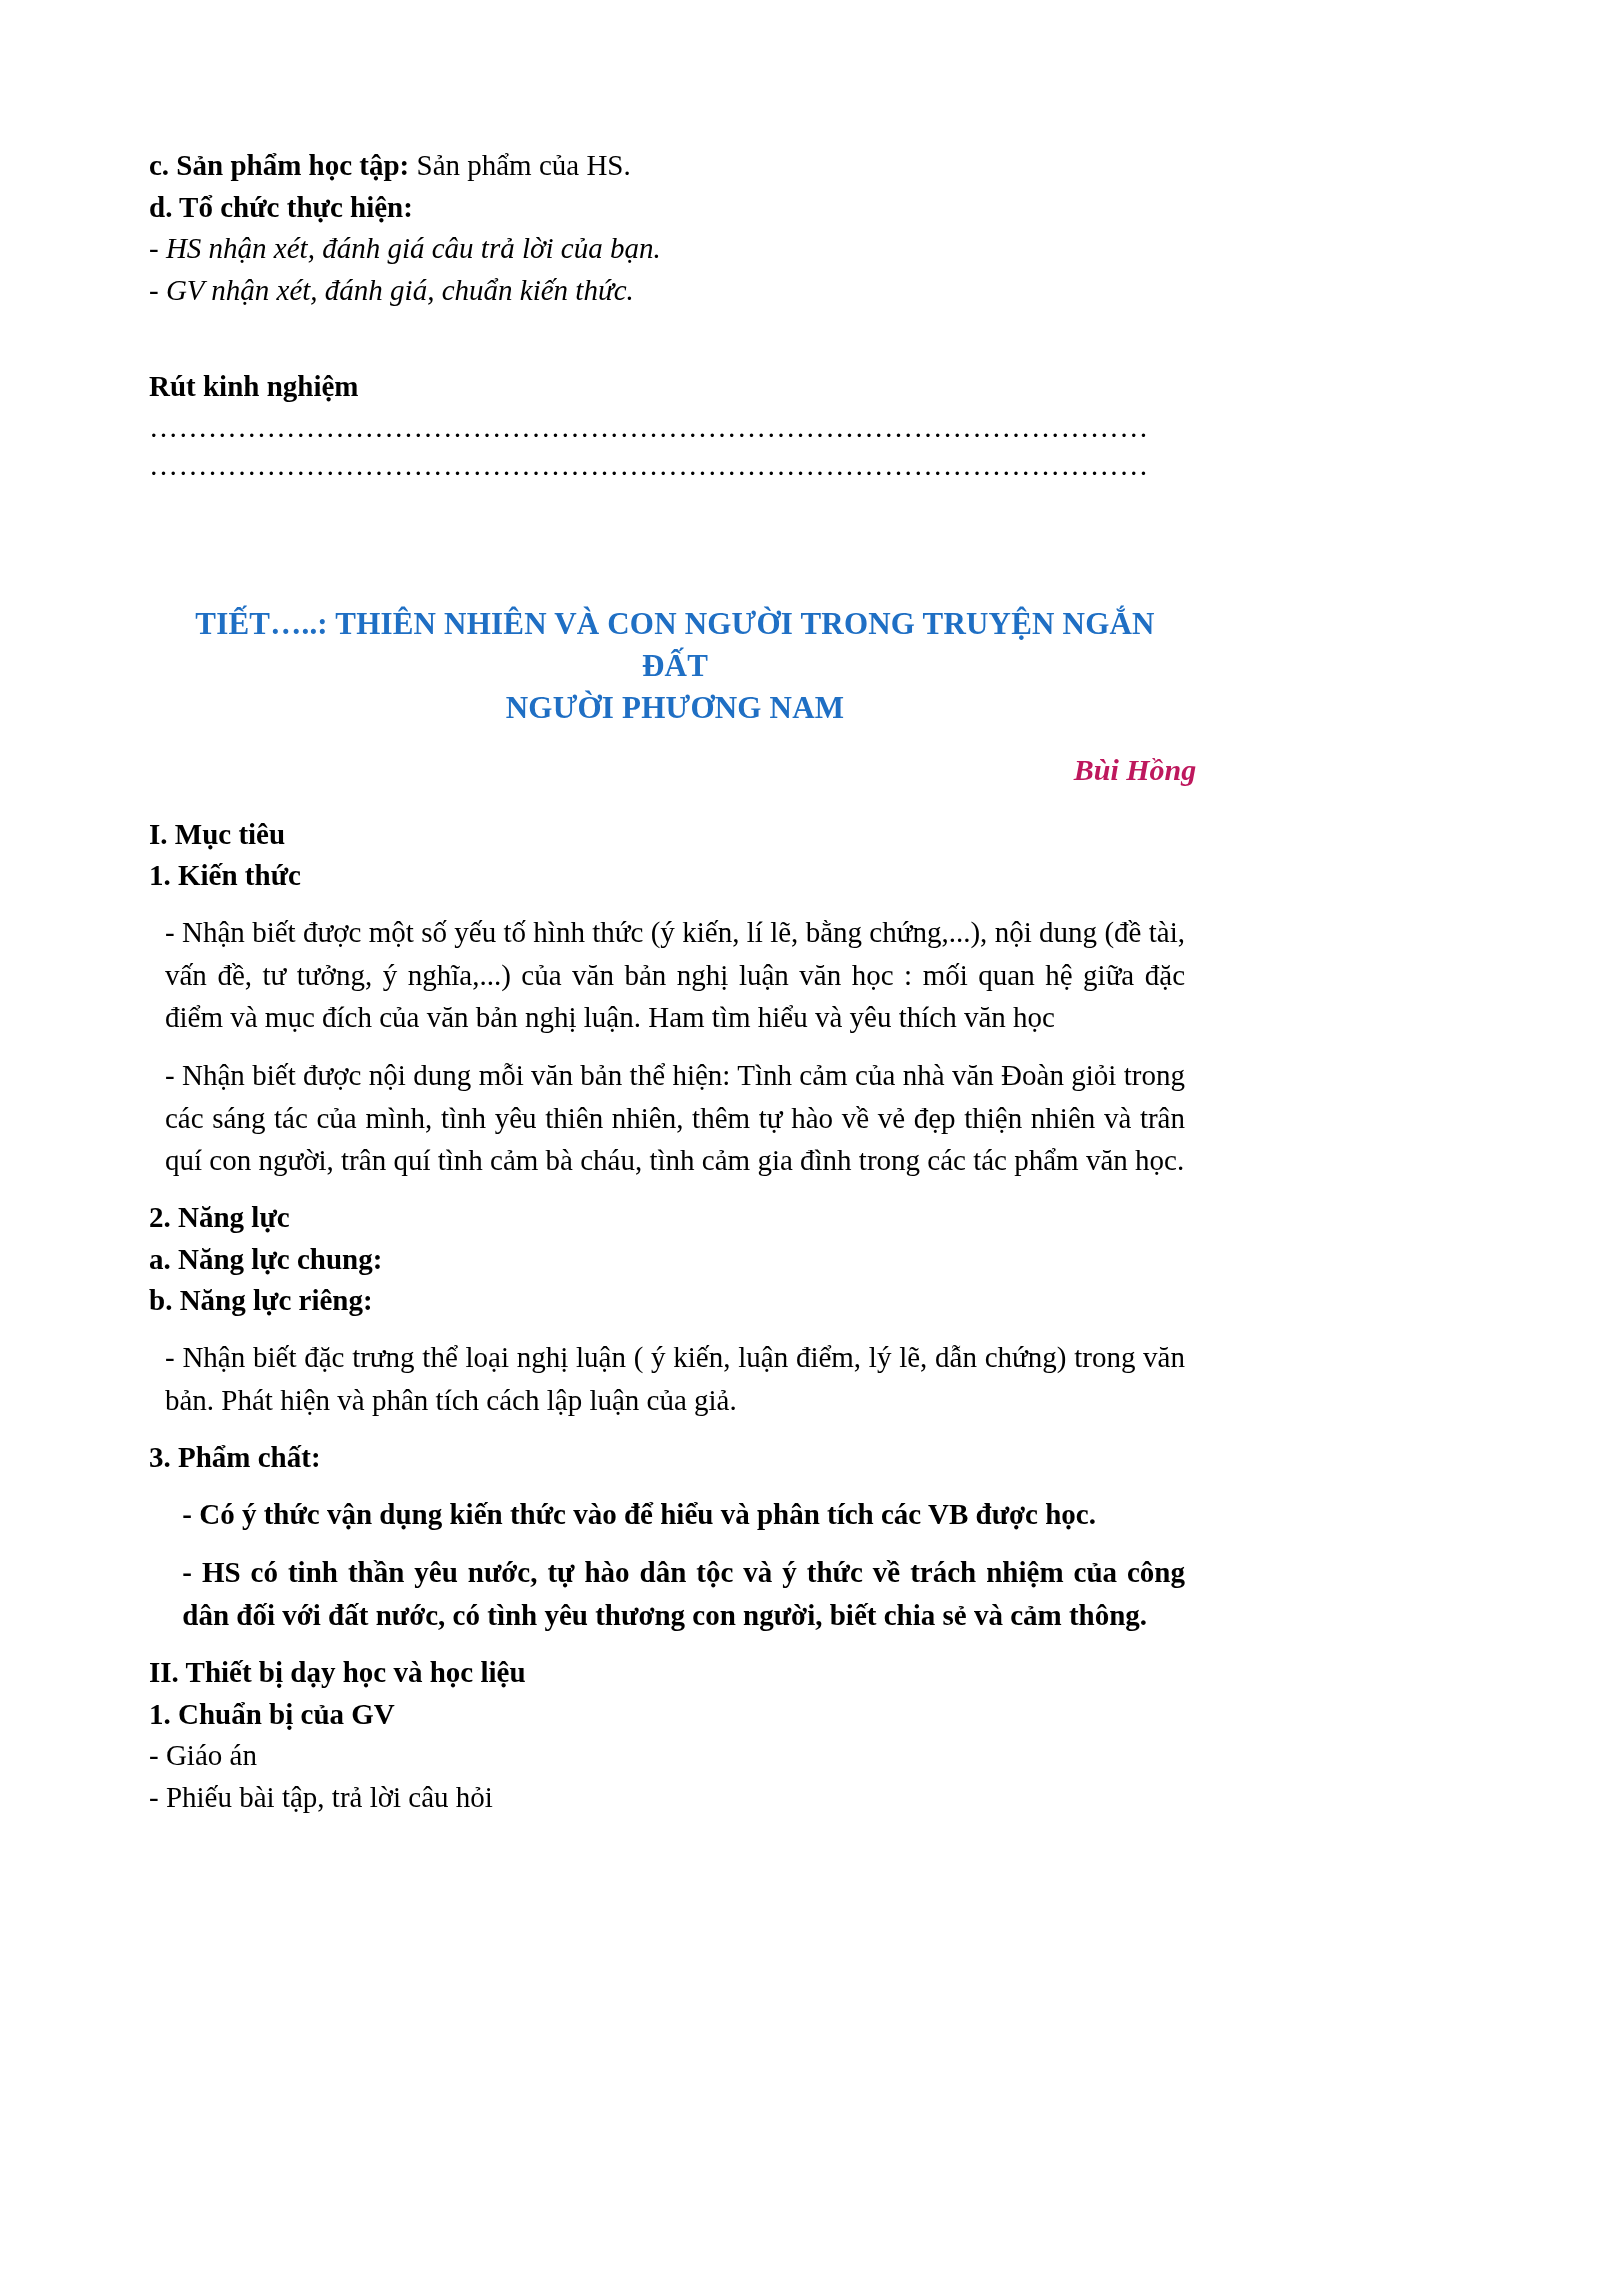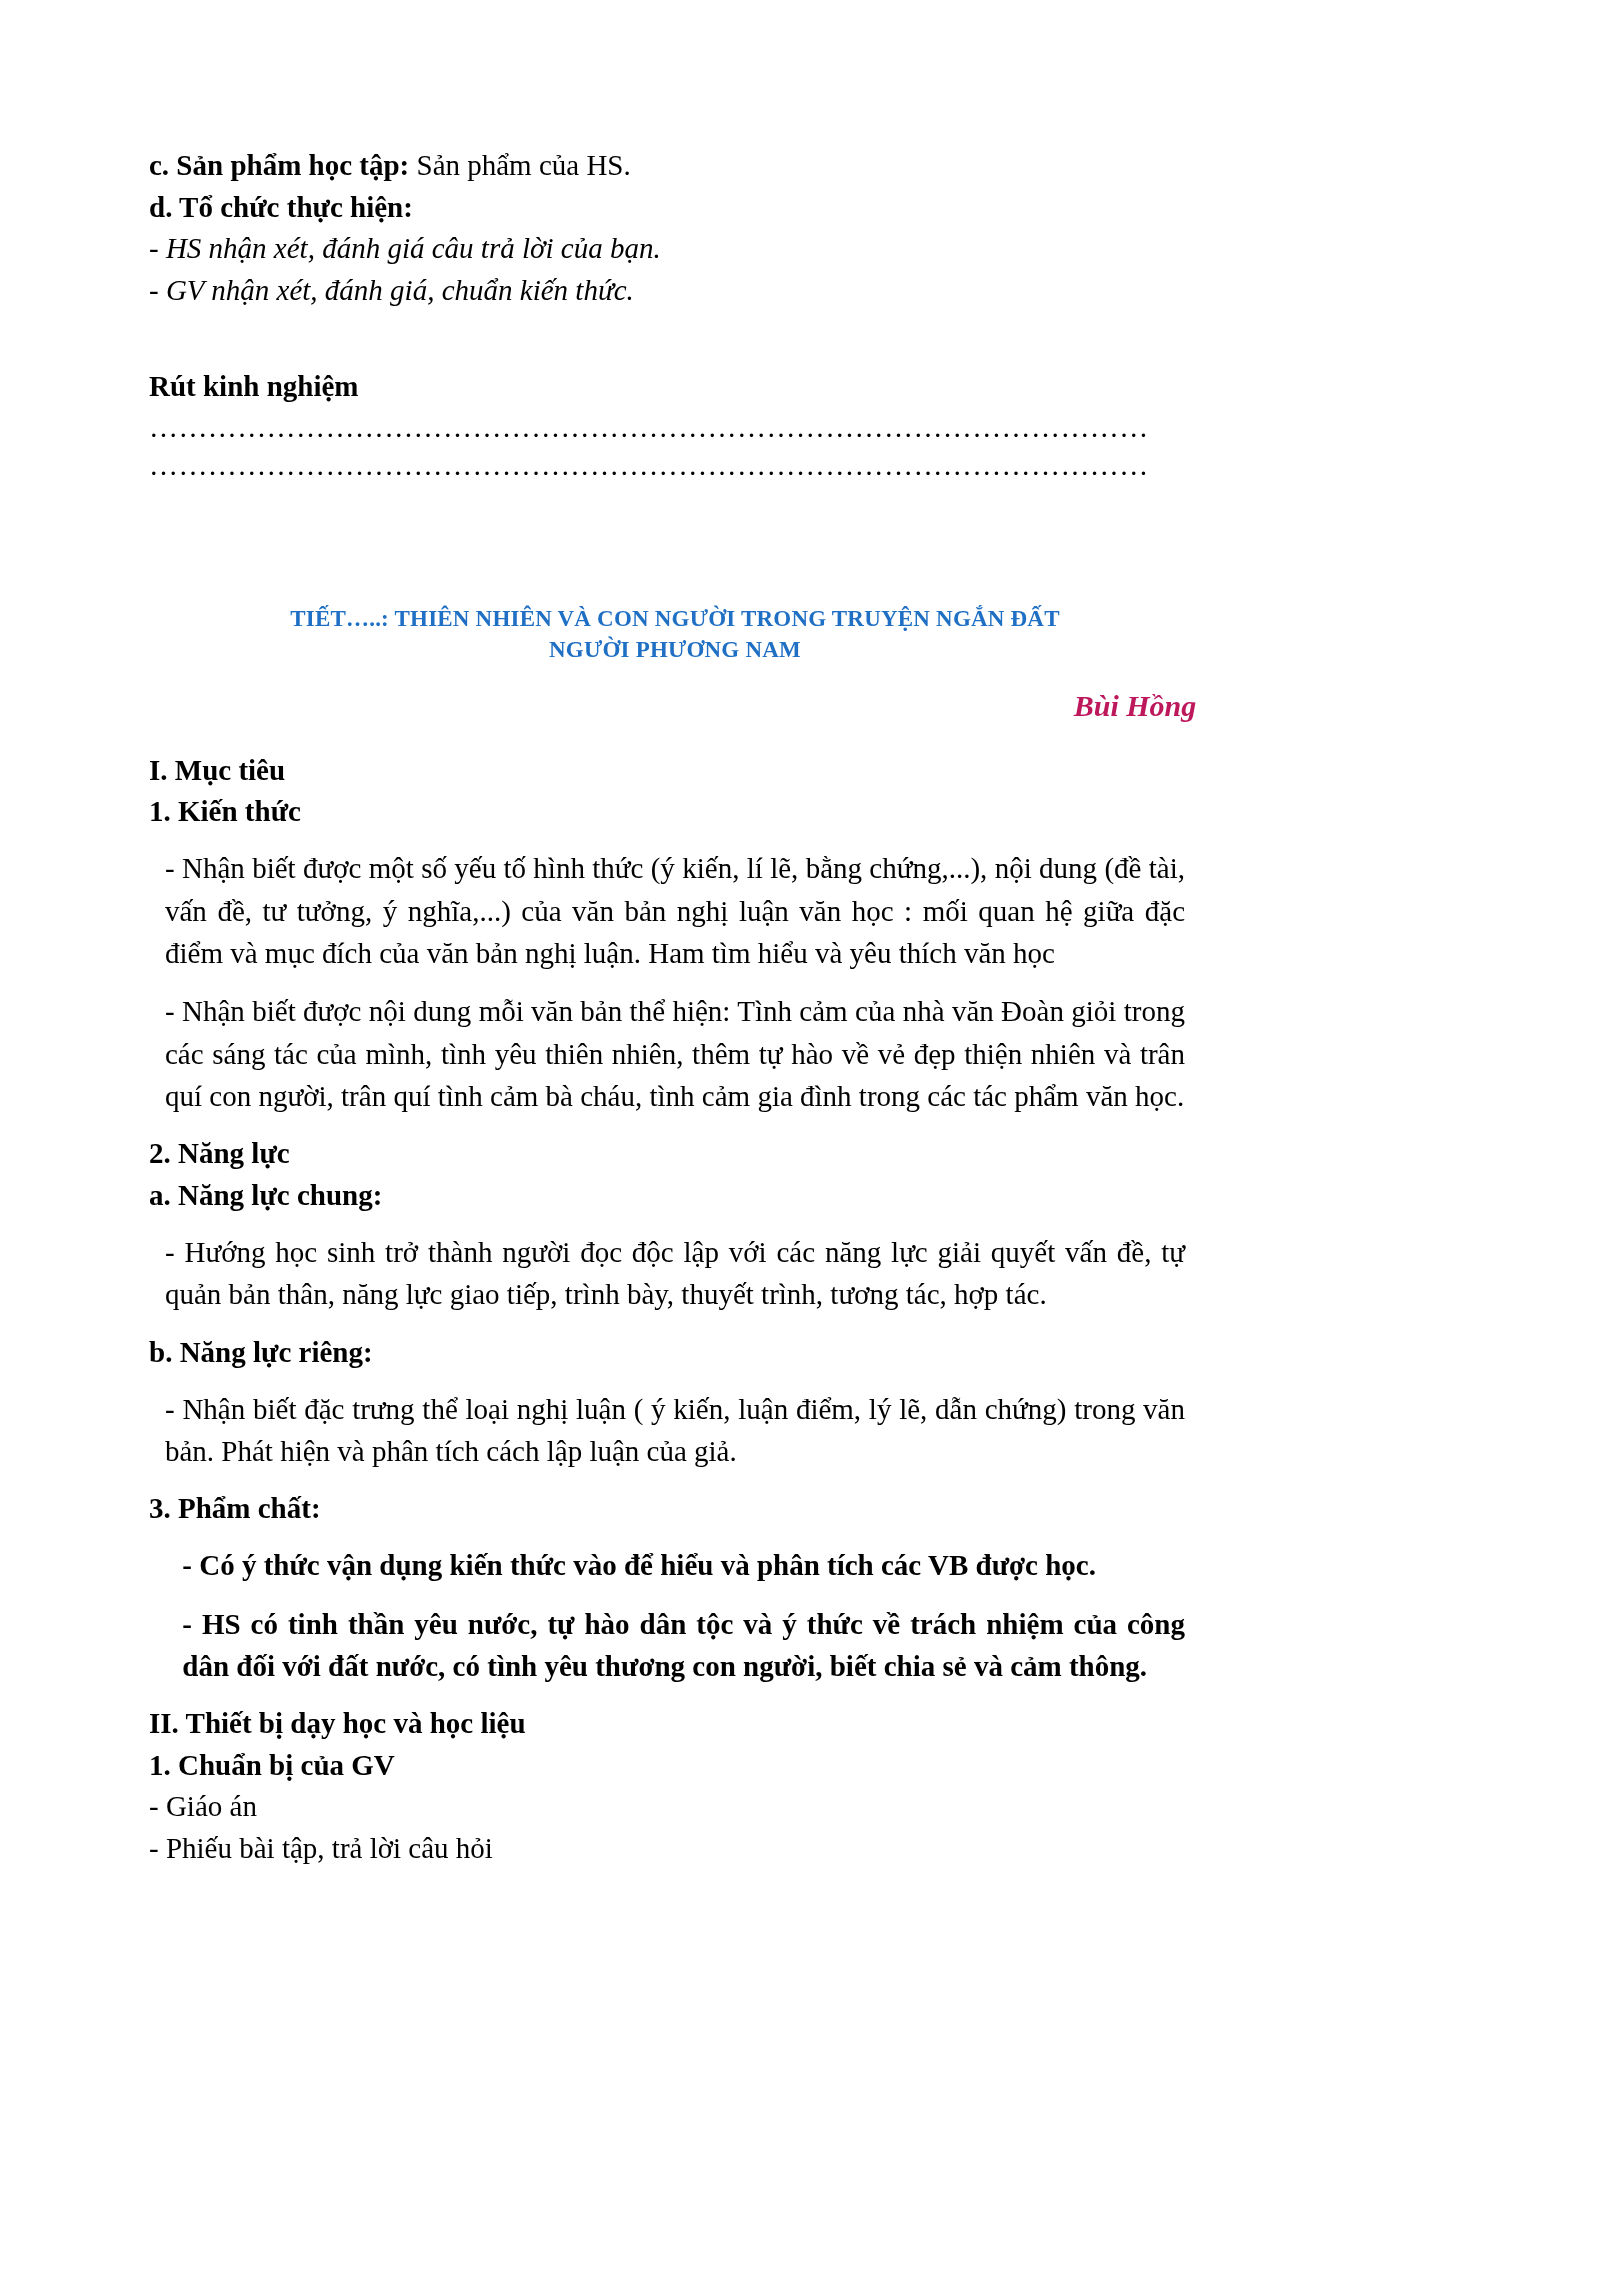--- a/index.html
+++ b/index.html
@@ -39,21 +39,21 @@
     letter-spacing: 0.4px;
     white-space: nowrap;
     overflow: hidden;
     margin: 0;
   }
 
   .title-block {
     text-align: center;
     color: #1f6fc4;
     font-weight: bold;
-    font-size: 23px;
+    font-size: 31px;
     line-height: 1.36;
     letter-spacing: 0.2px;
     padding: 0 33px;
   }
   .author {
     text-align: right;
     color: #be185d;
     font-weight: bold;
     font-size: 30px;
     margin-top: 23.6px;
@@ -104,21 +104,20 @@
   <div class="spacer-sm"></div>
 
   <p class="line b">I. Mục tiêu</p>
   <p class="line b">1. Kiến thức</p>
 
   <p class="para">- Nhận biết được một số yếu tố hình thức (ý kiến, lí lẽ, bằng chứng,...), nội dung (đề tài, vấn đề, tư tưởng, ý nghĩa,...) của  văn bản nghị luận văn học : mối quan hệ giữa đặc điểm và mục đích của văn bản nghị luận. Ham tìm hiểu và yêu thích văn học</p>
   <p class="para">- Nhận biết được nội dung mỗi văn bản thể hiện: Tình cảm của nhà văn Đoàn giỏi trong các sáng tác của mình, tình yêu thiên nhiên, thêm tự hào về vẻ đẹp thiện nhiên và trân quí con người,  trân quí tình cảm bà cháu,  tình cảm gia đình trong các tác phẩm văn học.</p>
 
   <p class="line b">2. Năng lực</p>
   <p class="line b">a. Năng lực chung:</p>
-  <p class="para">- Hướng học sinh trở thành người đọc độc lập với các năng lực giải quyết vấn đề, tự quản bản thân, năng lực giao tiếp, trình bày, thuyết trình, tương tác, hợp tác.</p>
 
   <p class="line b">b. Năng lực riêng:</p>
   <p class="para">- Nhận biết đặc trưng thể loại nghị luận ( ý kiến, luận điểm, lý lẽ, dẫn chứng) trong văn bản. Phát hiện và phân tích cách lập luận của  giả.</p>
 
   <p class="line b">3. Phẩm chất:</p>
   <p class="para indent-sm para-last-left">- Có ý thức vận dụng kiến thức vào để hiểu và phân tích các VB được học.</p>
   <p class="para indent-sm">- HS có tinh thần yêu nước, tự hào dân tộc và ý thức về trách nhiệm của công dân đối với đất nước, có tình yêu thương con người, biết chia sẻ và cảm thông.</p>
 
   <p class="line b">II. Thiết bị dạy học và học liệu</p>
   <p class="line b">1. Chuẩn bị của GV</p>

